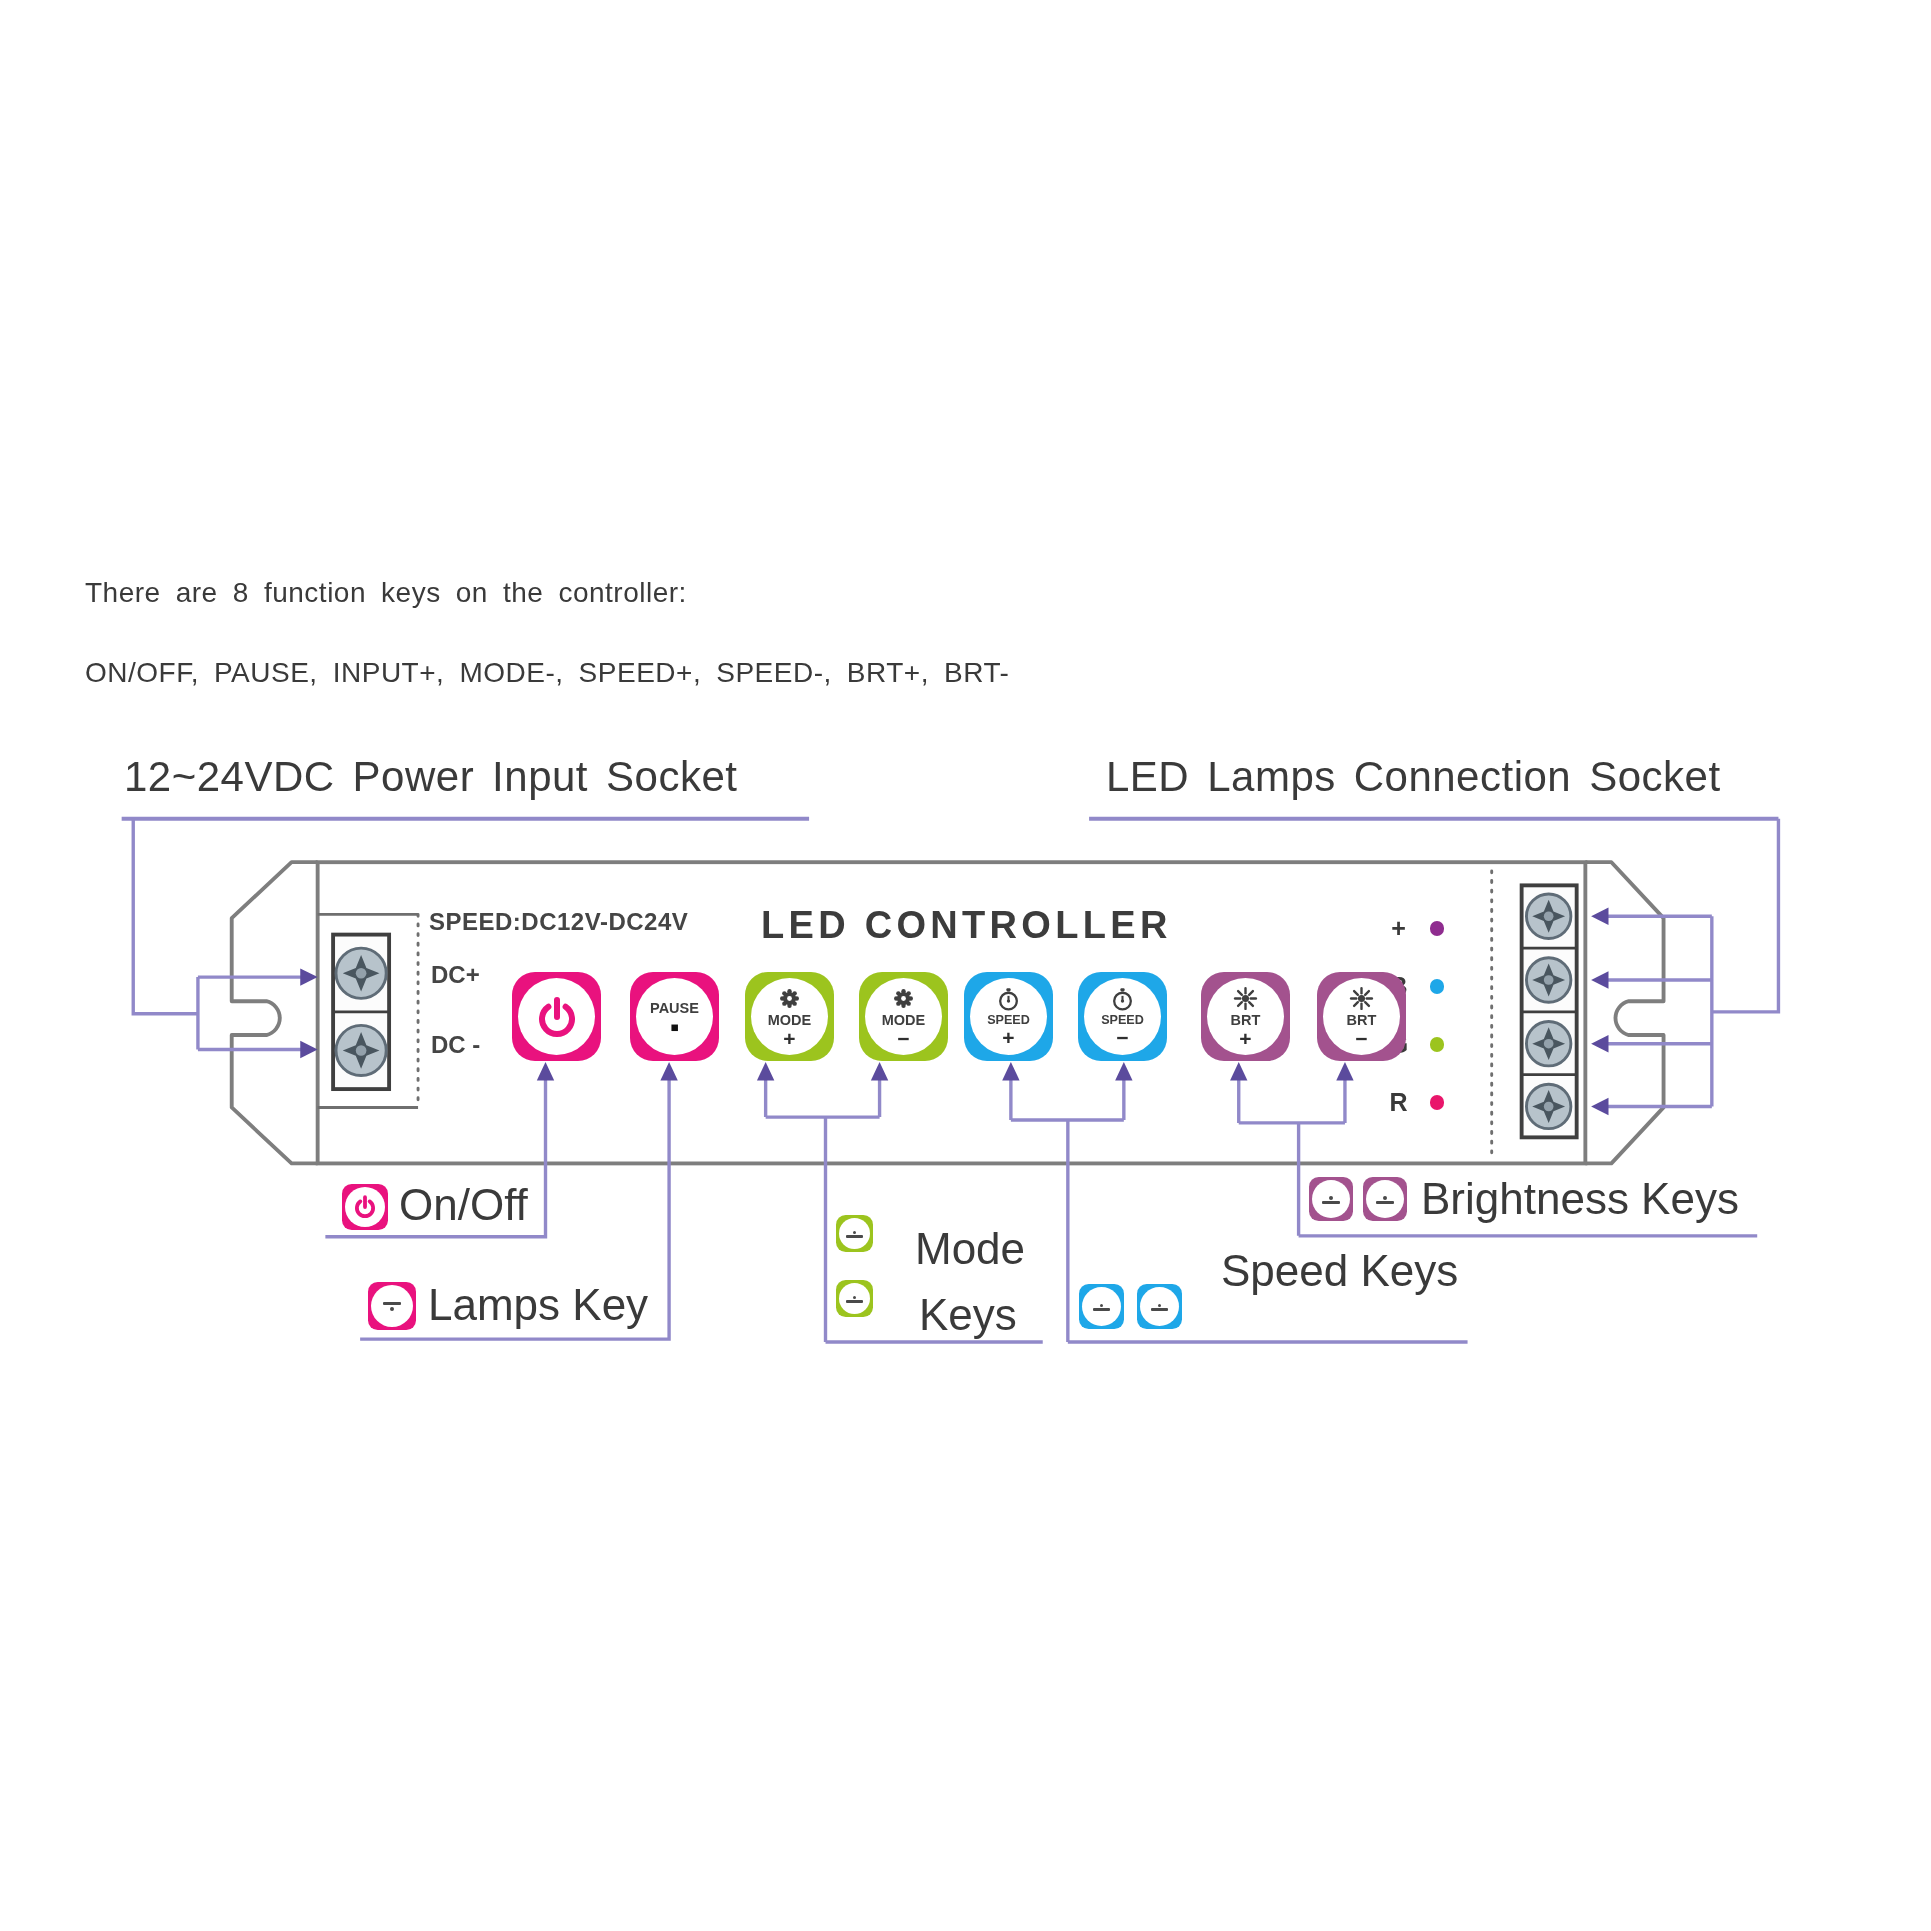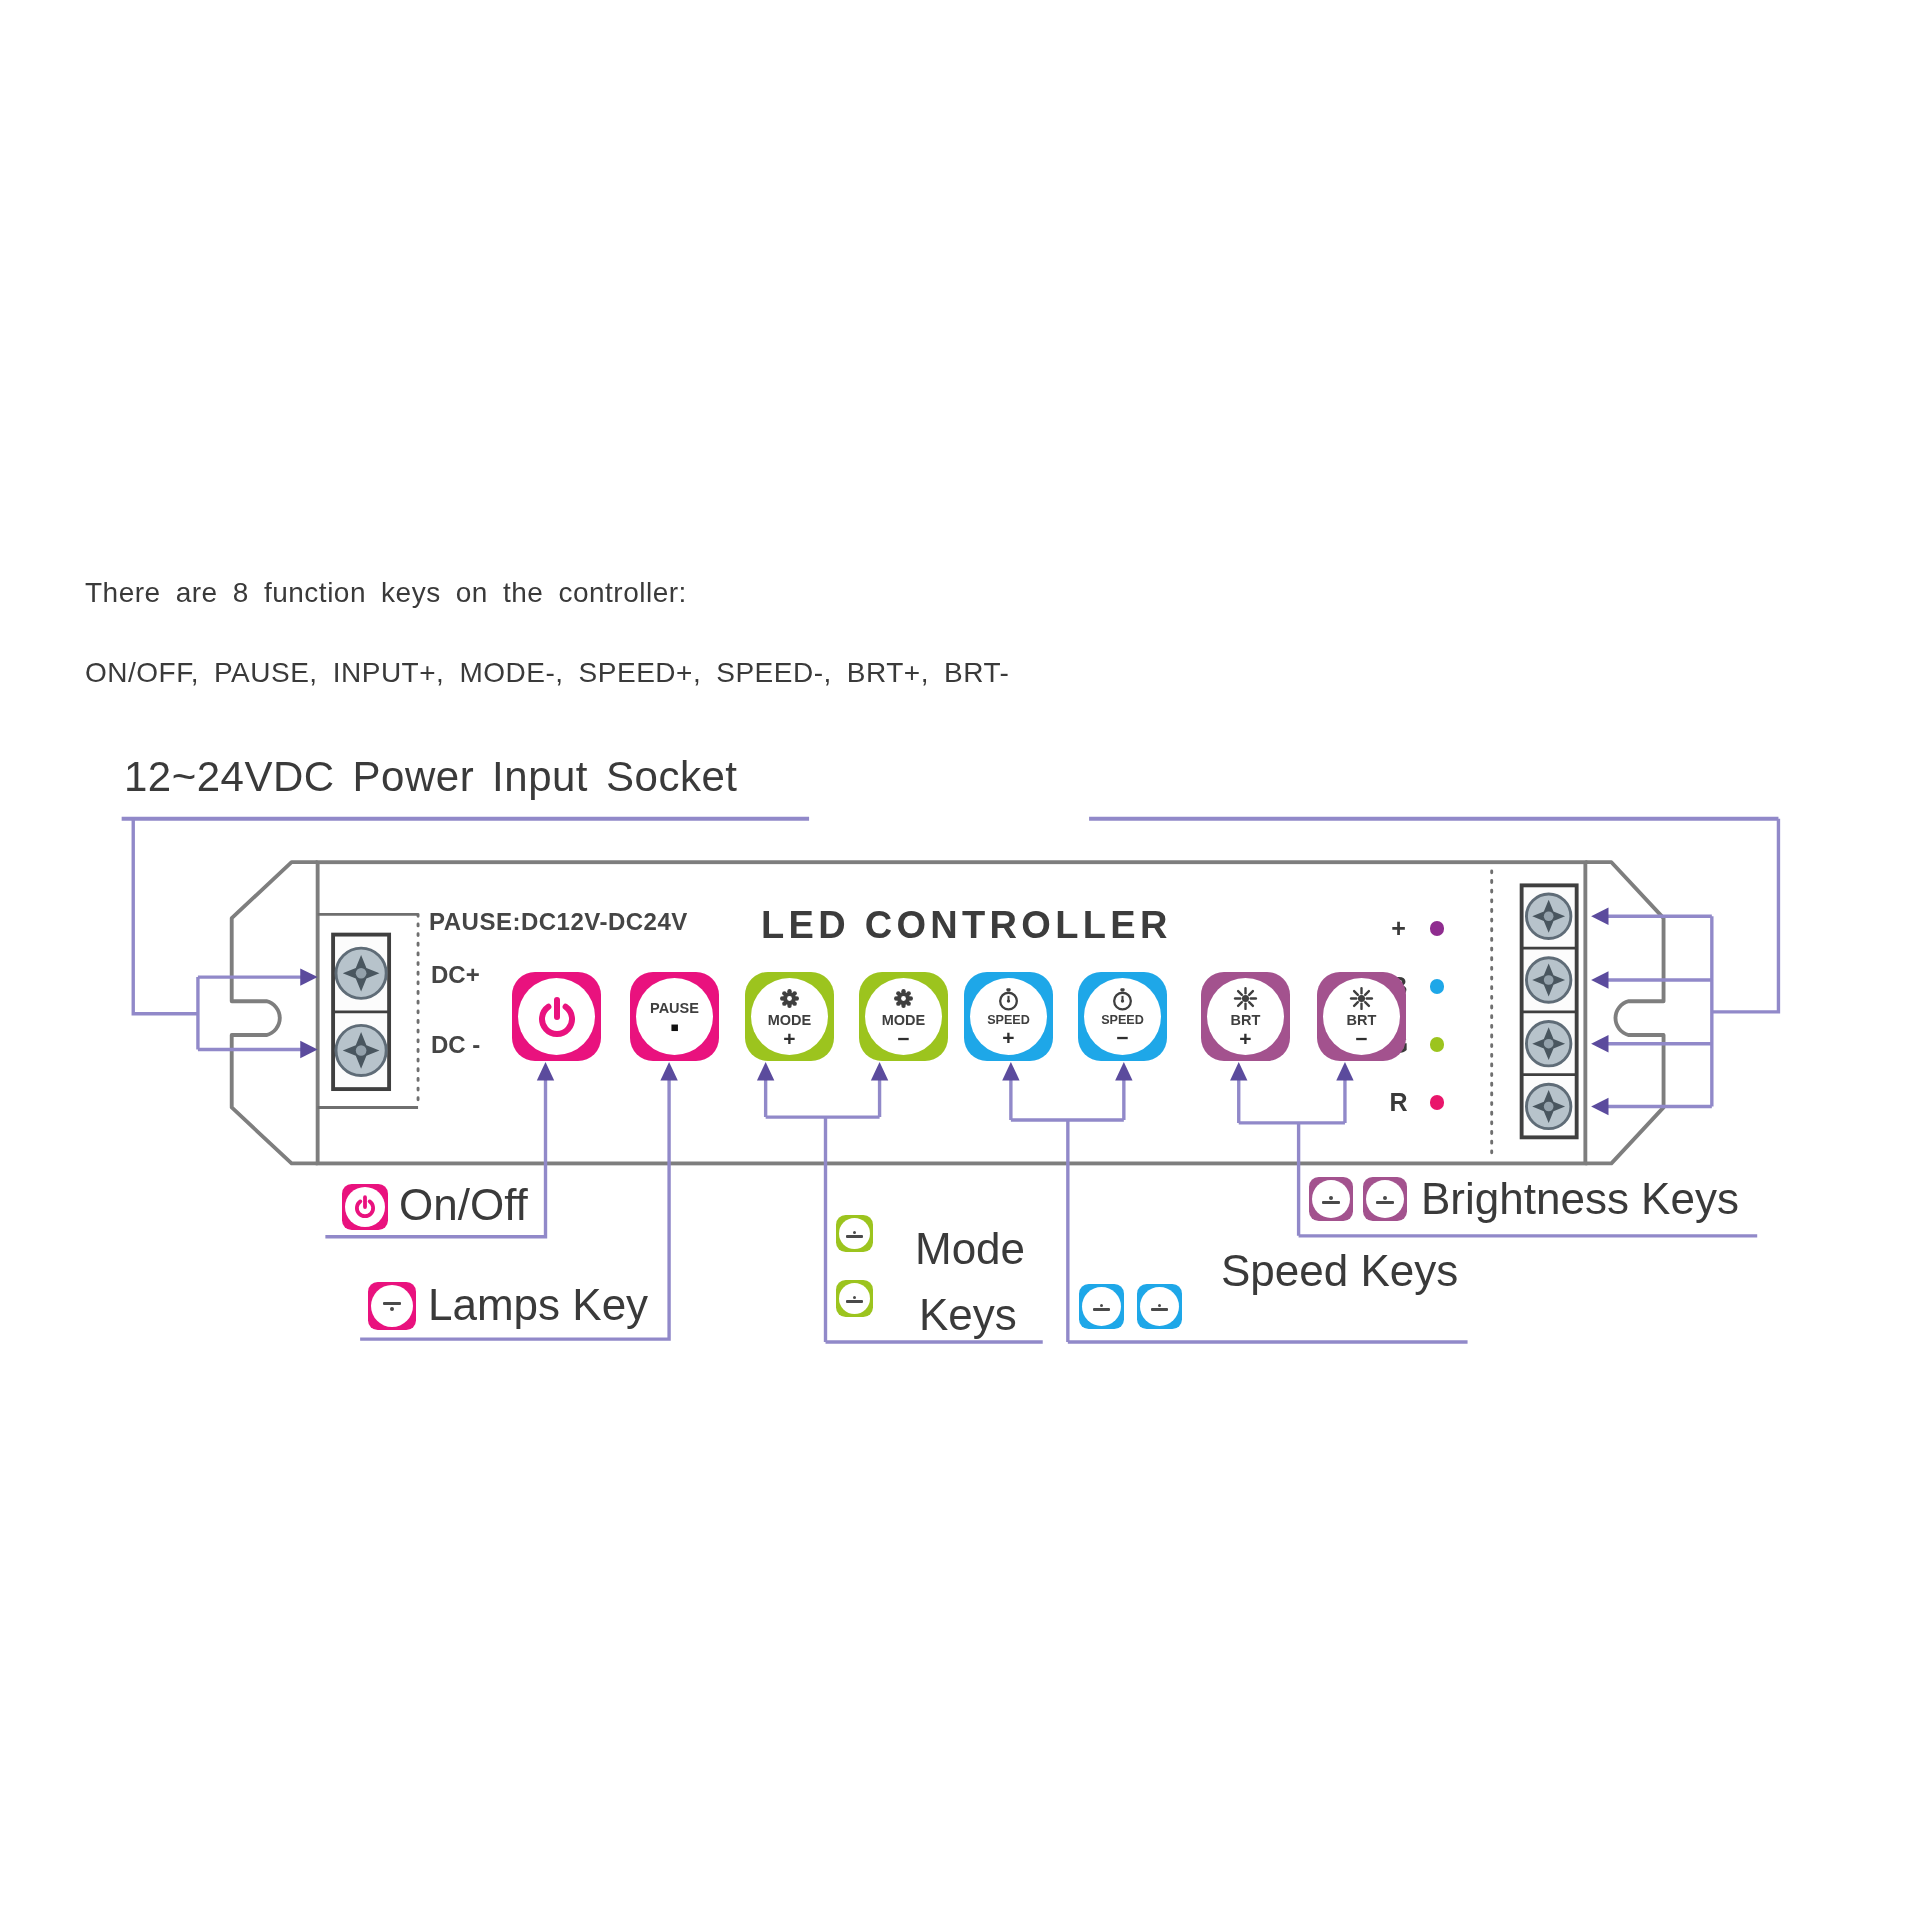--- a/index.html
+++ b/index.html
@@ -128,22 +128,23 @@
       <polygon points="1648,1015 1666,1006 1666,1024"></polygon>
       <polygon points="1648,1081 1666,1072 1666,1090"></polygon>
       <polygon points="1648,1146 1666,1137 1666,1155"></polygon>
     </g>
   </svg>
 
   <div class="abs intro" style="left:85px;top:577px;">There are 8 function keys on the controller:</div>
   <div class="abs intro" style="left:85px;top:657px;">ON/OFF, PAUSE, INPUT+, MODE-, SPEED+, SPEED-, BRT+, BRT-</div>
 
   <div class="abs sock-label" style="left:124px;top:753px;">12~24VDC Power Input Socket</div>
-
-  <div class="abs input-rating" style="left:429px;top:908px;">PAUSE:DC12V-DC24V</div>
+  <div class="abs sock-label" style="left:1106px;top:753px;">LED Lamps Connection Socket</div>
+
+  <div class="abs input-rating" style="left:429px;top:908px;">SPEED:DC12V-DC24V</div>
   <div class="abs dc-label" style="left:431px;top:961px;">DC+</div>
   <div class="abs dc-label" style="left:431px;top:1031px;">DC -</div>
   <div class="abs title" style="left:761px;top:904px;">LED CONTROLLER</div>
 
   <div class="pin" style="top:915px;">
     <span class="pin-label">+</span>
     <span class="pin-dot" style="background-color: rgb(143, 44, 143);"></span>
   </div>
   <div class="pin" style="top:973px;">
     <span class="pin-label">B</span>

